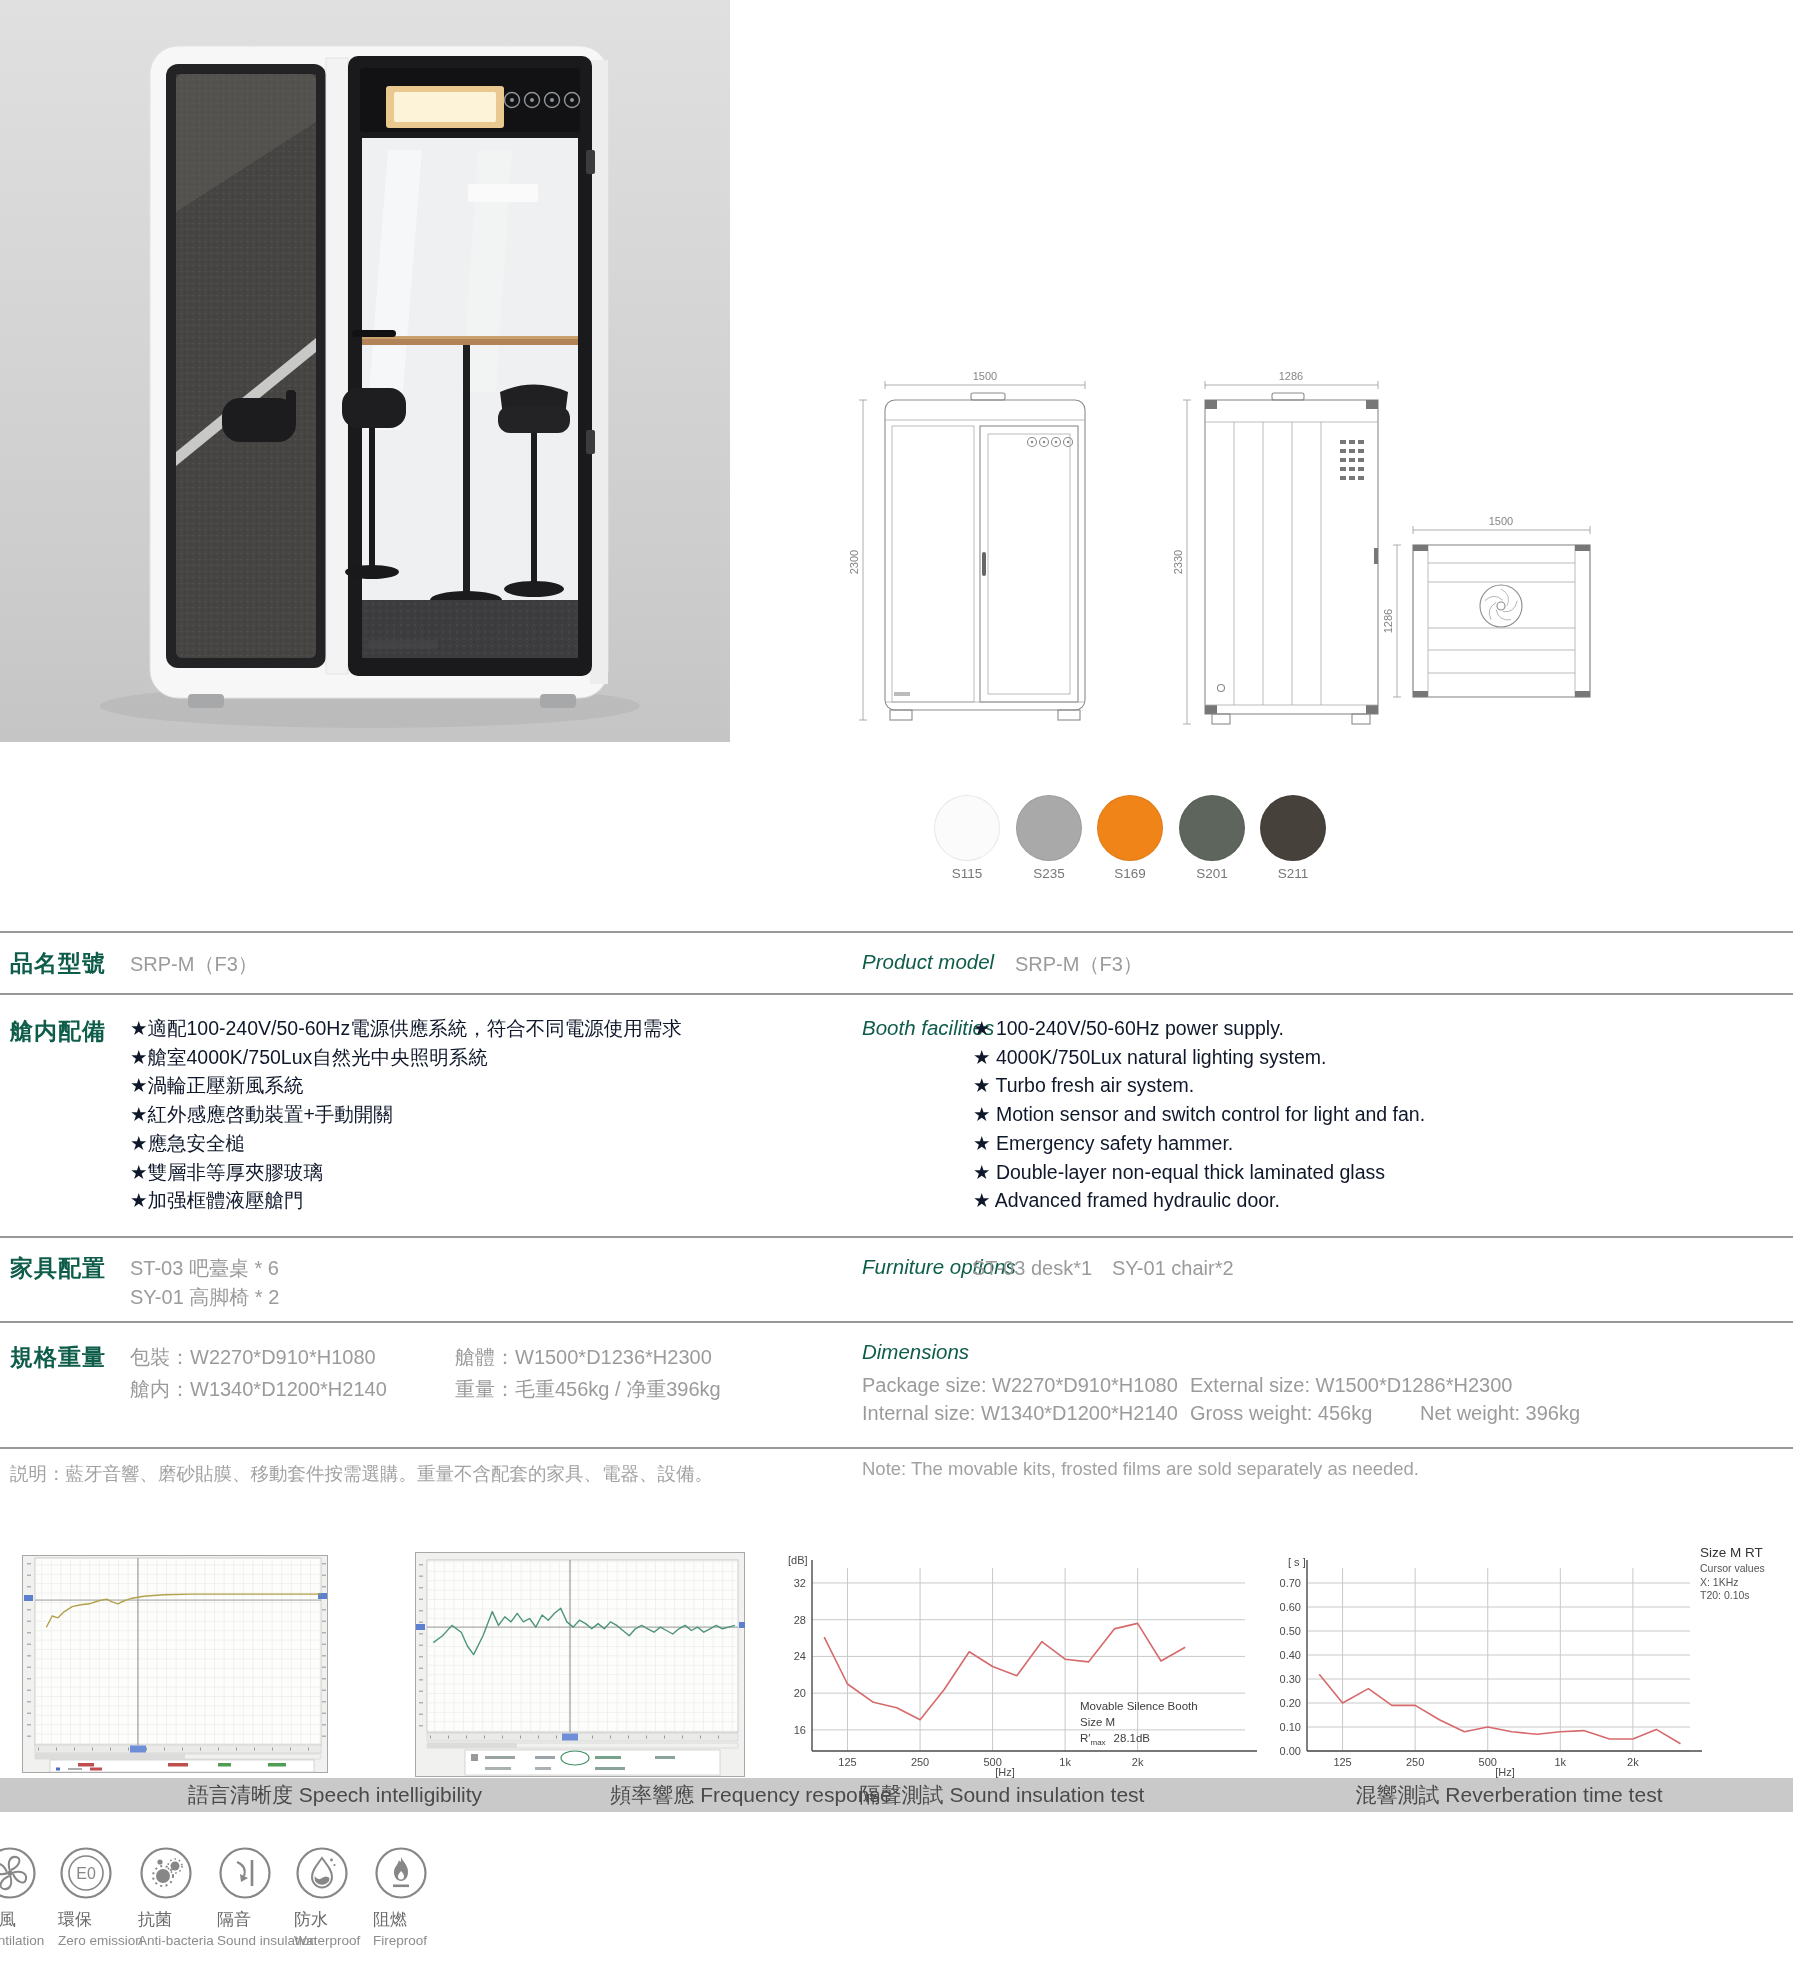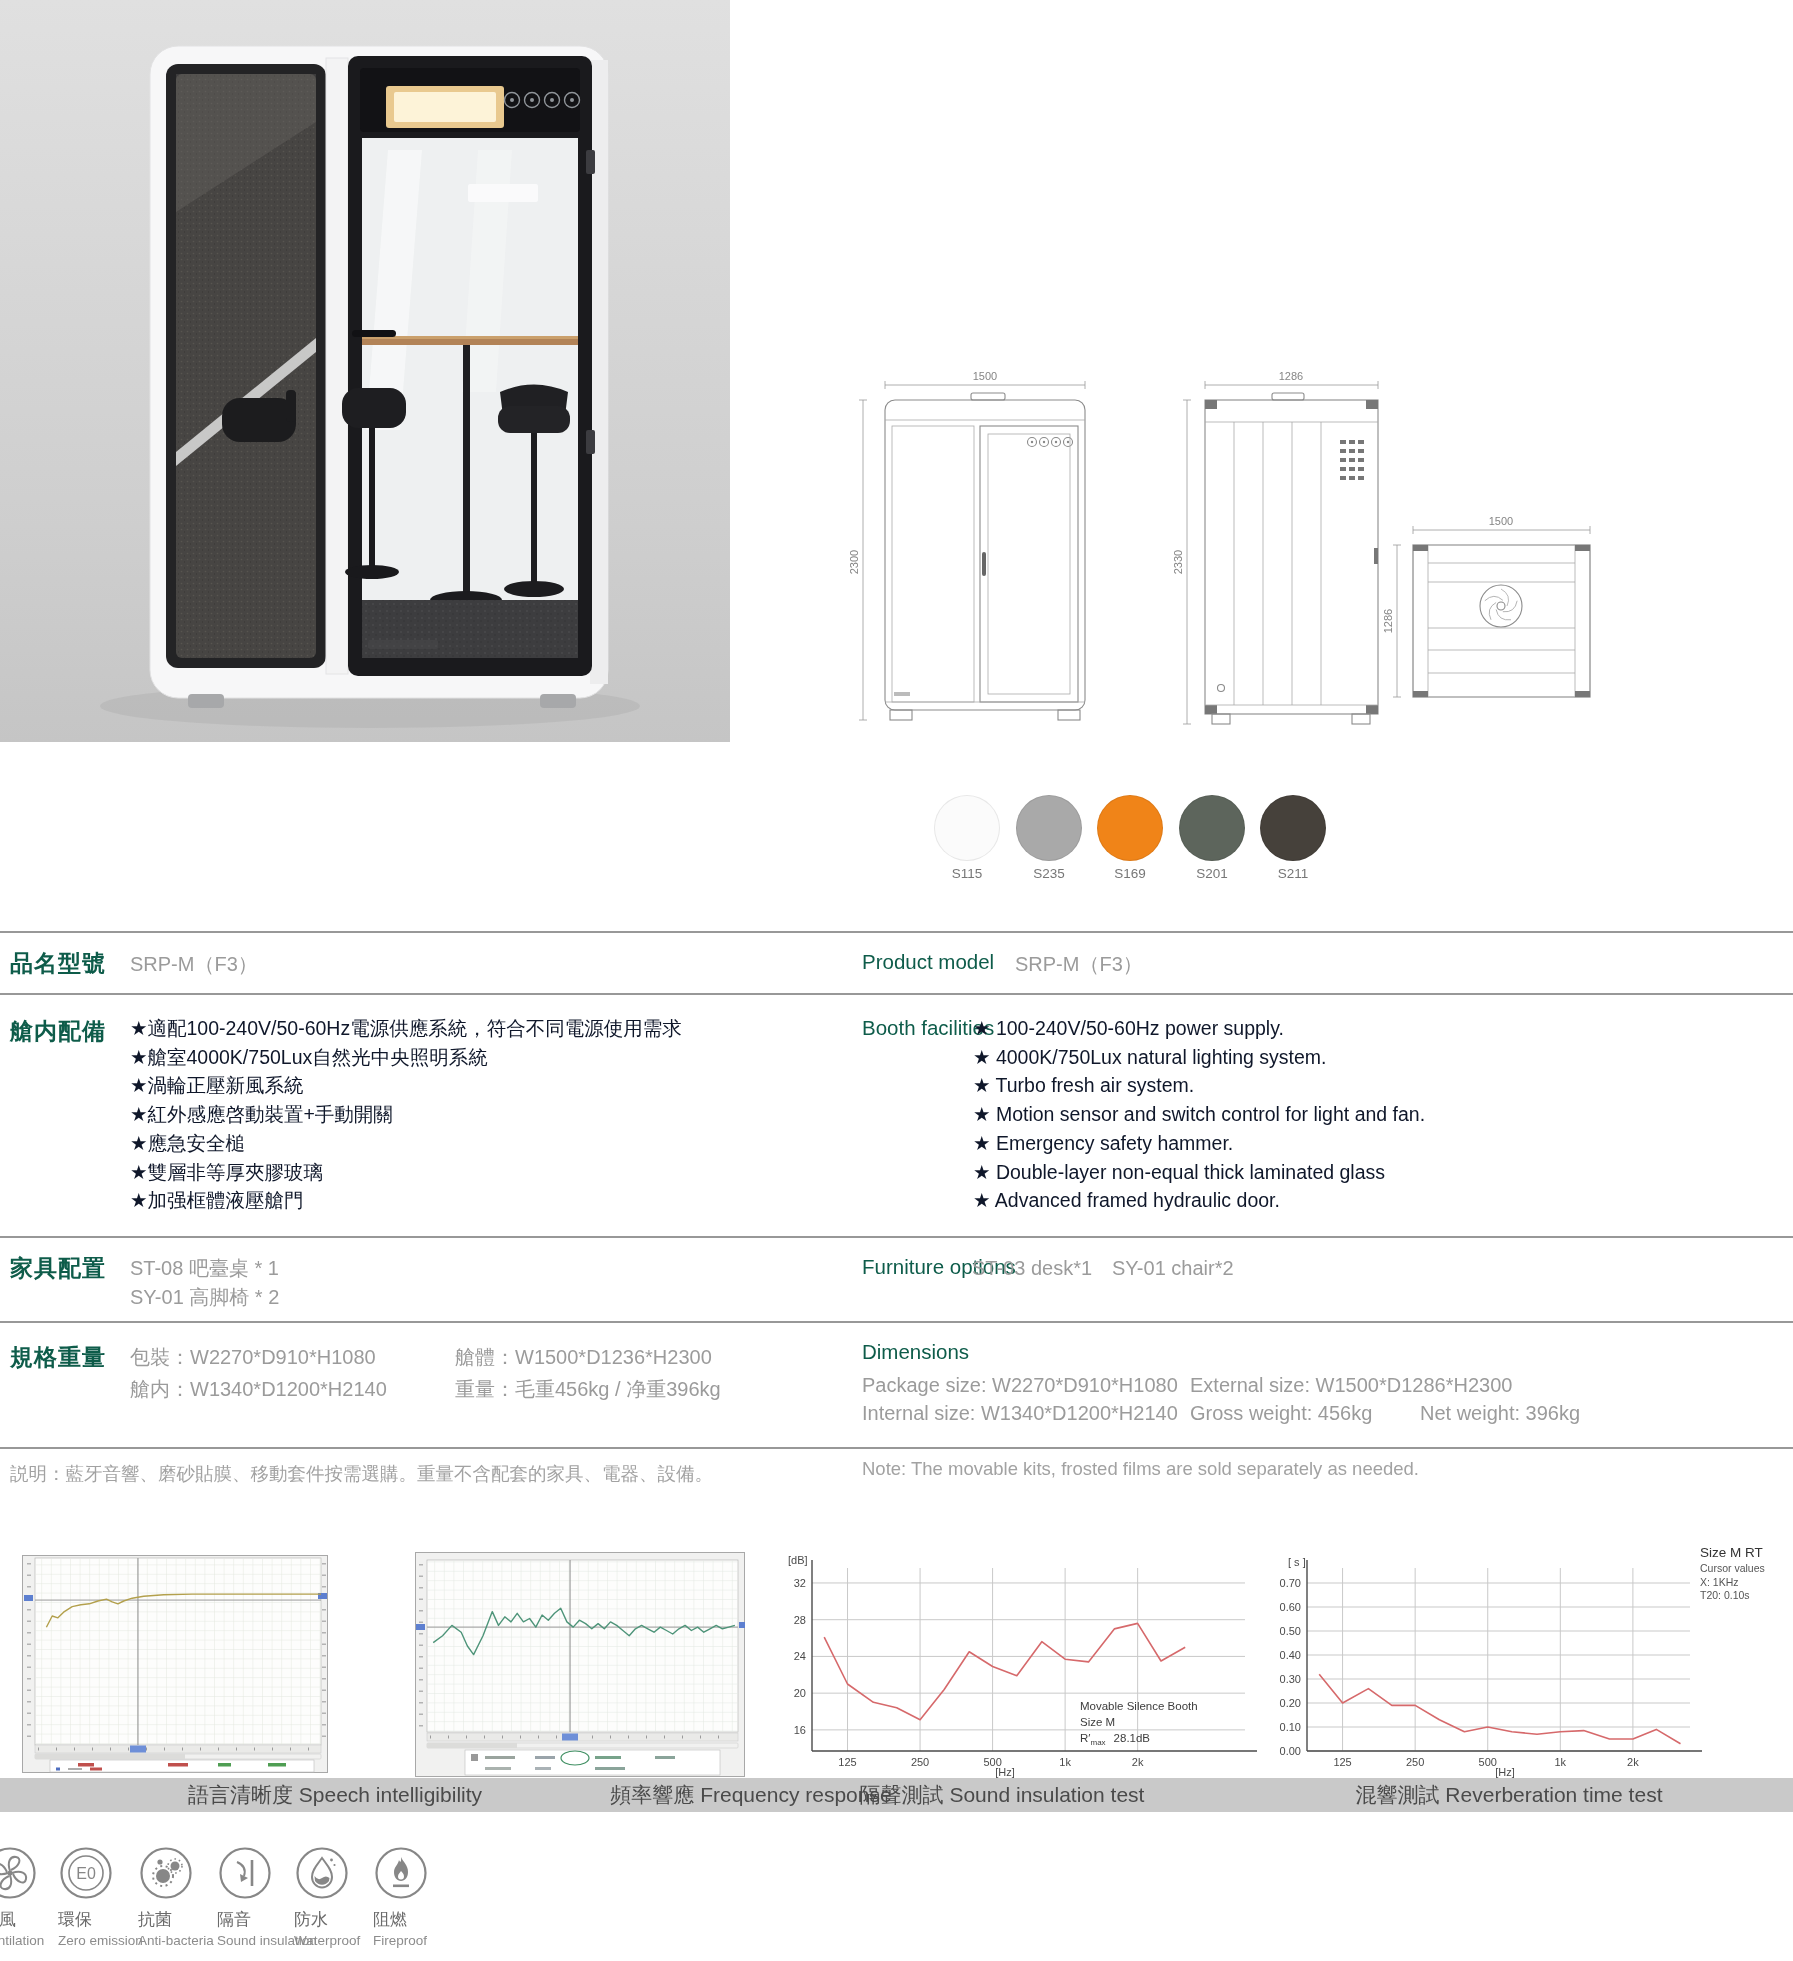--- a/index.html
+++ b/index.html
@@ -1,21 +1,21 @@
 <!DOCTYPE html>
 <html><head>
 <meta charset="utf-8">
 <style>
   html,body{margin:0;padding:0;background:#fff;}
   .page{position:relative;width:1793px;height:1961px;background:#fff;overflow:hidden;
         font-family:"Liberation Sans","DejaVu Sans",sans-serif;}
   .abs{position:absolute;}
   .rule{position:absolute;left:0;width:1793px;height:2px;background:#989898;}
   .cnlabel{font-size:23px;font-weight:bold;color:#0e5c4a;letter-spacing:1px;}
-  .enlabel{font-size:20.5px;color:#0e5c4a;}
+  .enlabel{font-size:20.5px;color:#0e5c4a;font-style:italic;}
   .val{font-size:20px;color:#9b9b9b;}
   .bullets div{font-size:19.5px;color:#0f172a;line-height:28.7px;white-space:nowrap;}
   .note{font-size:18.5px;color:#a2a2a2;}
   .swatch{width:66px;height:66px;border-radius:50%;border:1px solid rgba(0,0,0,0.08);box-sizing:border-box;}
   .swlabel{width:66px;text-align:center;font-size:13.5px;color:#777;}
   .capbar{position:absolute;left:0;top:1778px;width:1793px;height:34px;background:#c9c9c9;}
   .caption{position:absolute;top:1778px;height:34px;line-height:34px;font-size:21px;color:#4a4a4a;
            transform:translateX(-50%);white-space:nowrap;margin-left:19px;}
   .ann{font-size:11.5px;color:#3d3d3d;line-height:16px;}
   .ann sub{font-size:8px;}
@@ -290,21 +290,21 @@
     <div>★ 100-240V/50-60Hz power supply.</div>
     <div>★ 4000K/750Lux natural lighting system.</div>
     <div>★ Turbo fresh air system.</div>
     <div>★ Motion sensor and switch control for light and fan.</div>
     <div>★ Emergency safety hammer.</div>
     <div>★ Double-layer non-equal thick laminated glass</div>
     <div>★ Advanced framed hydraulic door.</div>
   </div>
 
   <div class="abs cnlabel" style="left:10px;top:1253px">家具配置</div>
-  <div class="abs val" style="left:130px;top:1255px">ST-08 吧臺桌 * 1</div>
+  <div class="abs val" style="left:130px;top:1255px">ST-03 吧臺桌 * 6</div>
   <div class="abs val" style="left:130px;top:1284px">SY-01 高脚椅 * 2</div>
   <div class="abs enlabel" style="left:862px;top:1255px">Furniture options</div>
   <div class="abs val" style="left:972px;top:1257px">ST-03 desk*1</div>
   <div class="abs val" style="left:1112px;top:1257px">SY-01 chair*2</div>
 
   <div class="abs cnlabel" style="left:10px;top:1342px">規格重量</div>
   <div class="abs val" style="left:130px;top:1344px">包裝：W2270*D910*H1080</div>
   <div class="abs val" style="left:455px;top:1344px">艙體：W1500*D1236*H2300</div>
   <div class="abs val" style="left:130px;top:1376px">艙内：W1340*D1200*H2140</div>
   <div class="abs val" style="left:455px;top:1376px">重量：毛重456kg / 净重396kg</div>

